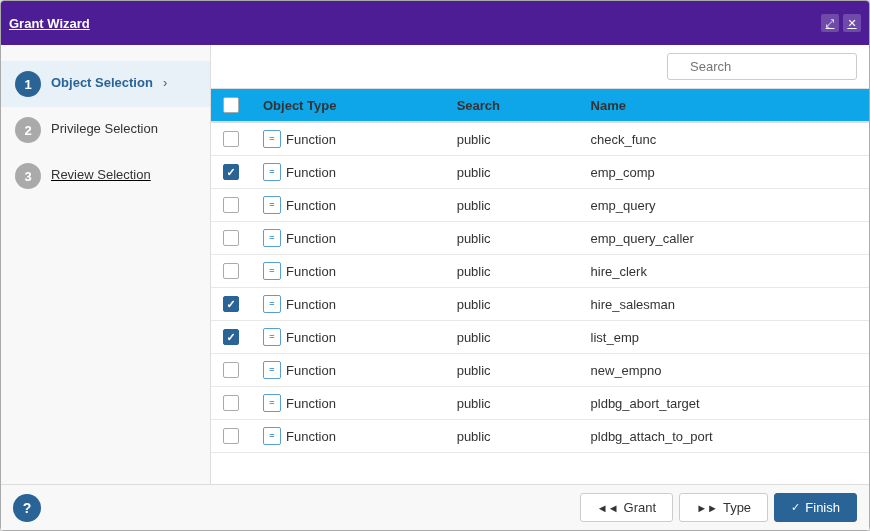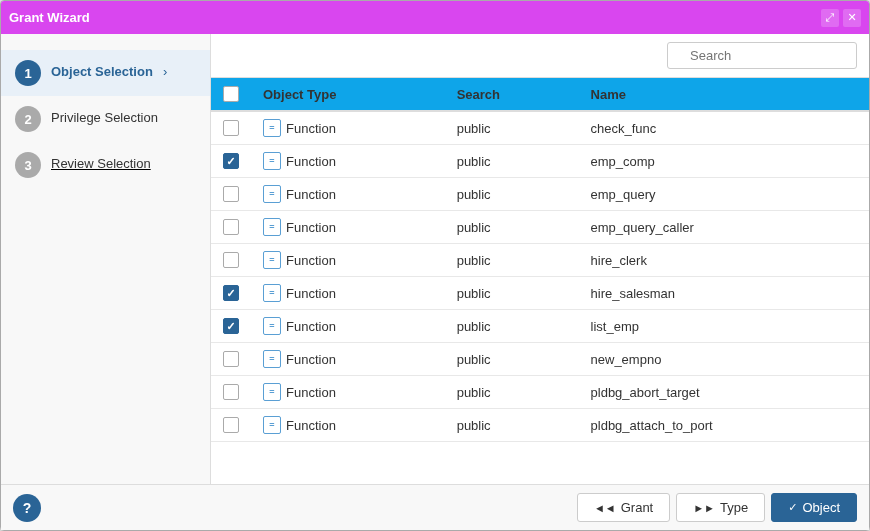--- a/index.html
+++ b/index.html
@@ -18,29 +18,30 @@
       width: 870px;
       height: 531px;
       background: #fff;
       border: 1px solid #aaa;
       border-radius: 4px;
       display: flex;
       flex-direction: column;
       box-shadow: 0 2px 10px rgba(0,0,0,0.3);
     }
     .title-bar {
-      background: #d946ef;
+      background: #4c1d95;
       color: #fff;
       display: flex;
       align-items: center;
       justify-content: space-between;
       padding: 0 8px;
-      height: 33px;
+      height: 44px;
       border-radius: 3px 3px 0 0;
       flex-shrink: 0;
+      text-decoration: underline;
     }
     .title-bar-title {
       font-size: 13px;
       font-weight: 600;
       color: #fff;
     }
     .title-bar-buttons {
       display: flex;
       gap: 4px;
     }
@@ -491,17 +492,17 @@
       <button class="btn">
         <span class="btn-icon">◄◄</span>
         <span>Grant</span>
       </button>
       <button class="btn">
         <span class="btn-icon">►►</span>
         <span>Type</span>
       </button>
       <button class="btn btn-primary">
         <span class="btn-icon">✓</span>
-        <span>Object</span>
+        <span>Finish</span>
       </button>
     </div>
   </div>
 </div>
 
 </body></html>

